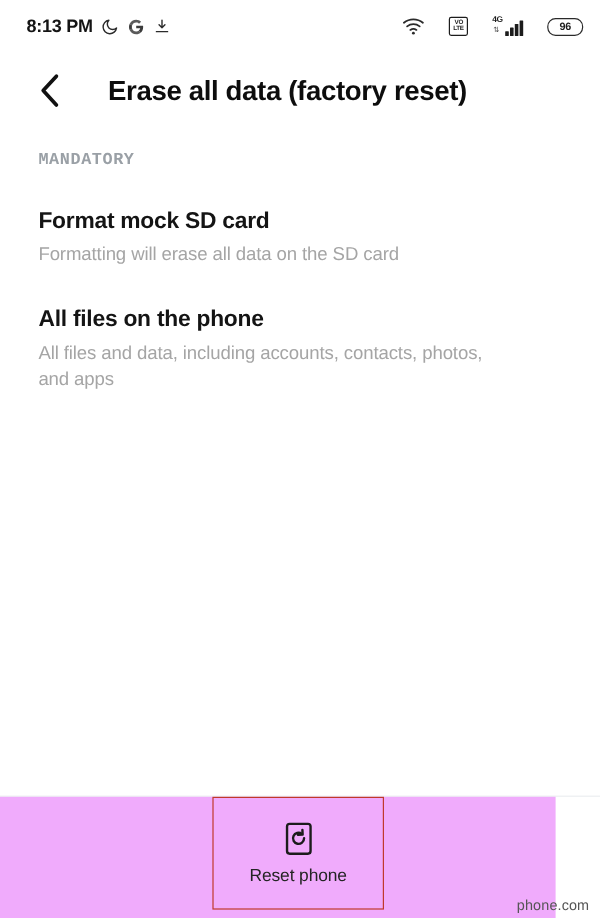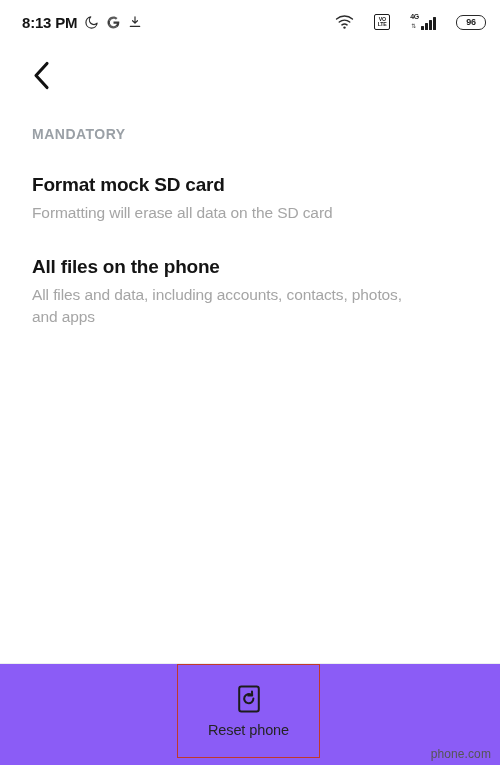--- a/index.html
+++ b/index.html
@@ -154,20 +154,21 @@
     top: 106px; left: 0;
     width: 500px;
   }
 
   #section-label {
     font-size: 14px;
     font-weight: bold;
     color: #9aa0a6;
     letter-spacing: 0.5px;
     padding: 20px 0 0 32px;
+    font-family: Liberation Mono, monospace;
   }
 
   .list-item {
     padding: 31px 32px 0 32px;
   }
 
   .item-title {
     font-size: 19px;
     font-weight: bold;
     color: #141414;
@@ -189,23 +190,23 @@
     position: absolute;
     left: 0; top: 663px;
     width: 500px;
     height: 1px;
     background: #eceef0;
   }
 
   #bottom-bar {
     position: absolute;
     left: 0; top: 664px;
-    width: 500px;
+    width: 463px;
     height: 101px;
-    background: #8b5cf6;
+    background: #f0abfc;
   }
 
   #reset-phone-button {
     position: absolute;
     left: 177px; top: 0px;
     width: 143px; height: 93px;
     display: flex;
     flex-direction: column;
     align-items: center;
     justify-content: center;
@@ -298,20 +299,21 @@
 
   </div>
 </div>
 
 <div id="app-header">
   <div id="back-button">
     <svg width="21" height="29" viewBox="0 0 21 29">
       <path d="M16 2.5L5 14.5l11 12" fill="none" stroke="#111111" stroke-width="3.1" stroke-linecap="round" stroke-linejoin="round"></path>
     </svg>
   </div>
+  <div id="page-title">Erase all data (factory reset)</div>
 </div>
 
 <div id="content">
 
   <div id="section-label">MANDATORY</div>
 
   <div class="list-item">
     <div class="item-title">Format mock SD card</div>
     <div class="item-sub">Formatting will erase all data on the SD card</div>
   </div>

